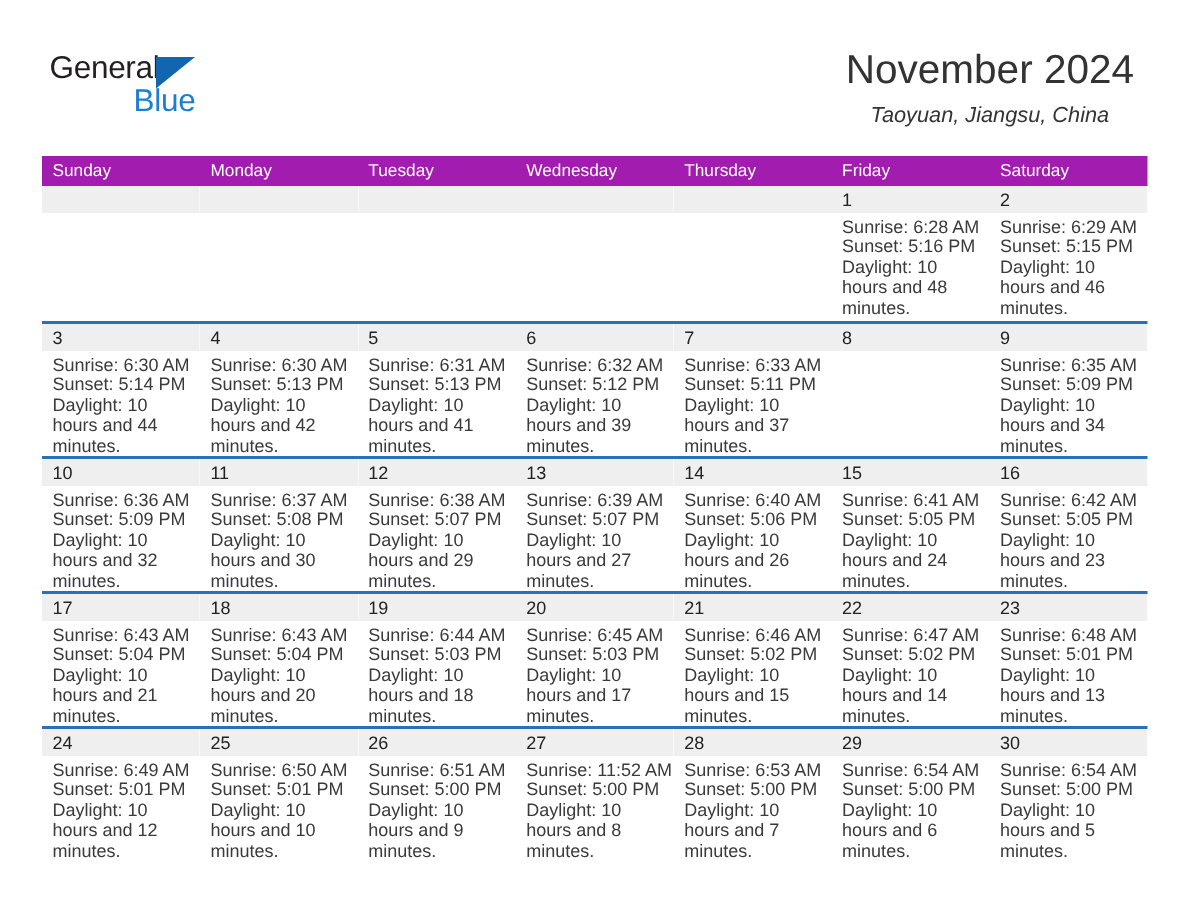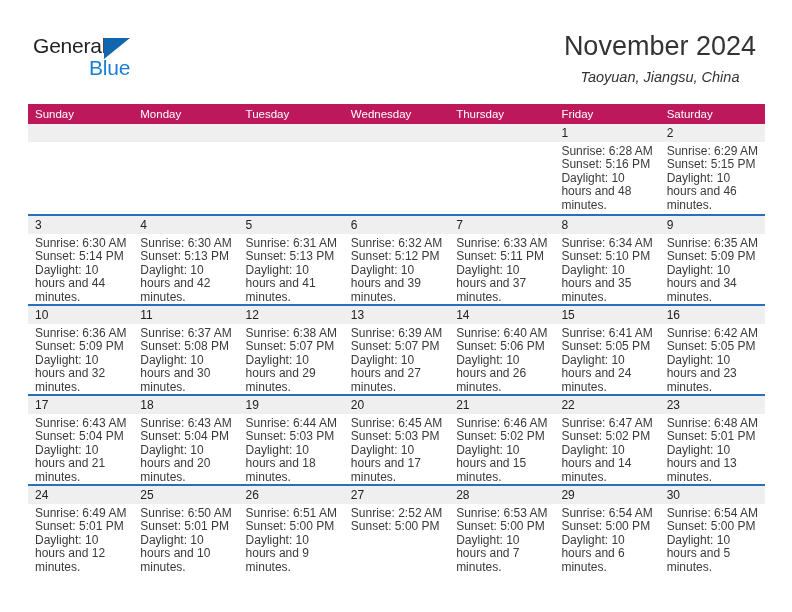--- a/index.html
+++ b/index.html
@@ -89,21 +89,21 @@
   
   .calendar {
     position: absolute;
     left: 28px;
     top: 104px;
     width: 737px;
   }
 
   .weekday-header {
     display: flex;
-    background: #be185d;
+    background: #a21caf;
     height: 20px;
   }
   .weekday-cell {
     flex: 1 1 0;
     color: #ffffff;
     font-size: 11.5px;
     line-height: 20px;
     padding-left: 7px;
     white-space: nowrap;
     overflow: hidden;
@@ -246,25 +246,20 @@
           <div class="day-cell">
             <div class="daynum-band">7</div>
             <div class="day-details">
               <div>Sunrise: 6:33 AM</div>
               <div>Sunset: 5:11 PM</div>
               <div class="daylight-line">Daylight: 10 hours and 37 minutes.</div>
             </div>
           </div>
           <div class="day-cell">
             <div class="daynum-band">8</div>
-            <div class="day-details">
-              <div>Sunrise: 6:34 AM</div>
-              <div>Sunset: 5:10 PM</div>
-              <div class="daylight-line">Daylight: 10 hours and 35 minutes.</div>
-            </div>
           </div>
           <div class="day-cell">
             <div class="daynum-band">9</div>
             <div class="day-details">
               <div>Sunrise: 6:35 AM</div>
               <div>Sunset: 5:09 PM</div>
               <div class="daylight-line">Daylight: 10 hours and 34 minutes.</div>
             </div>
           </div>
         </div>
@@ -405,22 +400,23 @@
             <div class="daynum-band">26</div>
             <div class="day-details">
               <div>Sunrise: 6:51 AM</div>
               <div>Sunset: 5:00 PM</div>
               <div class="daylight-line">Daylight: 10 hours and 9 minutes.</div>
             </div>
           </div>
           <div class="day-cell">
             <div class="daynum-band">27</div>
             <div class="day-details">
-              <div>Sunrise: 2:52 AM</div>
+              <div>Sunrise: 11:52 AM</div>
               <div>Sunset: 5:00 PM</div>
+              <div class="daylight-line">Daylight: 10 hours and 8 minutes.</div>
             </div>
           </div>
           <div class="day-cell">
             <div class="daynum-band">28</div>
             <div class="day-details">
               <div>Sunrise: 6:53 AM</div>
               <div>Sunset: 5:00 PM</div>
               <div class="daylight-line">Daylight: 10 hours and 7 minutes.</div>
             </div>
           </div>

